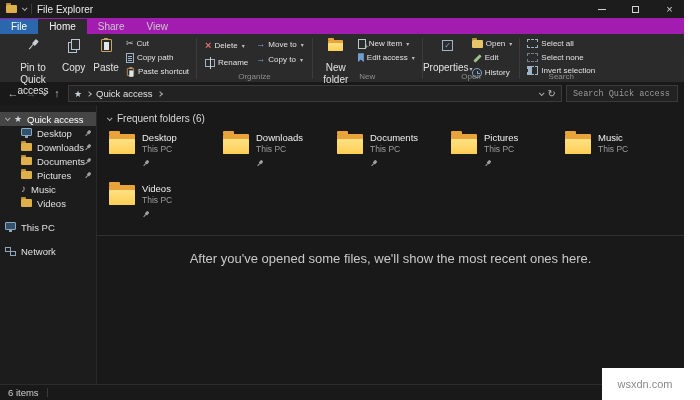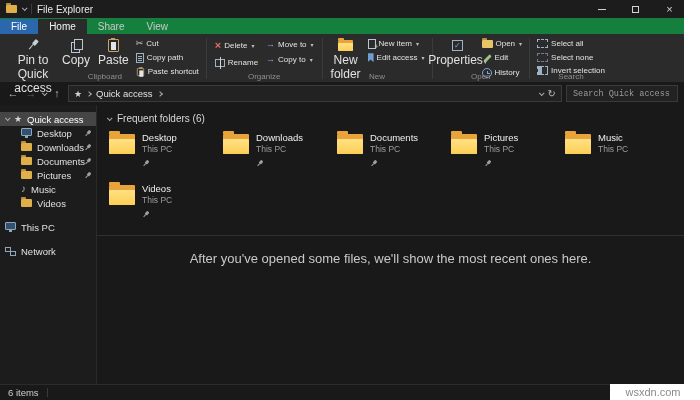--- a/index.html
+++ b/index.html
@@ -12,32 +12,32 @@
   
   .titlebar{height:18px;flex:0 0 18px;display:flex;align-items:center;gap:5px;background:#1c1c1c;padding-left:6px}
   .tb-sep{width:1px;height:10px;background:#3c3c3c}
   .tb-title{font-size:10px;color:#e8e8e8}
   .spacer{flex:1}
   .wc{width:29px;height:18px;display:flex;align-items:center;justify-content:center;border:none;background:transparent;color:#d2d2d2;font-size:11px;padding:0;cursor:default}
   .min-glyph{display:inline-block;width:8px;height:1px;background:#d2d2d2}
   .max-glyph{display:inline-block;width:7px;height:7px;border:1px solid #d2d2d2}
 
   
-  .tabs-row{height:16px;flex:0 0 16px;background:#15803d;display:flex;align-items:flex-end}
+  .tabs-row{height:16px;flex:0 0 16px;background:#a21caf;display:flex;align-items:flex-end}
   .tab{font-size:10px;padding:2px 11px;color:#c9c9c9;line-height:1.1}
   .tab-file{background:#2a67ad;color:#fff}
   .tab-active{background:#2b2b2b;color:#f2f2f2}
 
   
   .ribbon{height:48px;flex:0 0 48px;background:#2b2b2b;display:flex;align-items:stretch;padding:1px 2px 0 4px}
   .rgroup{position:relative;display:flex;flex-direction:column;padding:1px 5px 10px}
   .rgroup-content{display:flex;align-items:flex-start;gap:2px;flex:1}
   .rgroup-label{position:absolute;bottom:1px;left:0;right:0;text-align:center;font-size:8px;color:#8f8f8f}
   .rdiv{width:1px;background:#3c3c3c;margin:3px 0}
-  .rbtn-lg{display:flex;flex-direction:column;align-items:center;gap:2px;padding:2px 3px;font-size:12px;color:#e2e2e2;text-align:center;line-height:1.15;white-space:normal}
+  .rbtn-lg{display:flex;flex-direction:column;align-items:center;gap:10px;padding:2px 3px;font-size:10px;color:#e2e2e2;text-align:center;line-height:1.15;white-space:normal}
   .rbtn-lg .ilg{height:14px;display:flex;align-items:center}
   .rcol{display:flex;flex-direction:column;gap:2px;padding-top:2px}
   .rbtn-sm{display:flex;align-items:center;gap:3px;font-size:8px;color:#e2e2e2;padding:1px 2px;line-height:1.2;white-space:nowrap}
   .rbtn-med{display:flex;align-items:center;gap:3px;font-size:8px;color:#e2e2e2;padding:2px 3px;white-space:nowrap}
   .dd::before{content:"\25BE";font-size:6px;color:#bdbdbd;margin-left:1px}
 
   
   .g{line-height:1;display:inline-block}
   .g-cut::before{content:"\2702";font-size:9px;color:#c9c9c9}
   .g-arrow-blue::before{content:"\2192";font-size:9px;color:#76a9dd;font-weight:bold}
@@ -143,21 +143,21 @@
   .tile-name{font-size:9.5px;color:#f0f0f0}
   .tile-loc{font-size:8.5px;color:#9d9d9d;margin-top:1px}
   .tile .pin{margin-top:4px}
   .section-divider{height:1px;background:#303030;margin-top:2px}
   .empty-msg{margin-top:15px;text-align:center;font-size:13px;color:#c9c9c9}
 
   
   .statusbar{height:16px;flex:0 0 16px;display:flex;align-items:center;gap:8px;padding:0 8px;background:#191919;border-top:1px solid #2b2b2b;font-size:9.5px;color:#cfcfcf}
   .sb-div{width:1px;height:9px;background:#3a3a3a}
 
-  .watermark{position:absolute;right:4px;bottom:0;width:86px;height:16px;background:#ffffff;color:#8a8a8a;font-size:11px;display:flex;align-items:center;justify-content:center}
+  .watermark{position:absolute;right:12px;bottom:0;width:86px;height:32px;background:#ffffff;color:#8a8a8a;font-size:11px;display:flex;align-items:center;justify-content:center}
 </style>
 </head>
 <body>
 
 <div class="window">
 
   <div class="titlebar">
     <span class="folder-xs"></span>
     <span class="cv down"></span>
     <span class="tb-sep"></span>
@@ -209,21 +209,20 @@
           <div class="rbtn-sm">
             <span class="ic-doc"></span>
             <span>Copy path</span>
           </div>
           <div class="rbtn-sm">
             <span class="ic-paste s" style="width:9px;height:10px"></span>
             <span>Paste shortcut</span>
           </div>
         </div>
       </div>
-      <div class="rgroup-label">Clipboard</div>
     </div>
 
     <div class="rdiv"></div>
 
     <div class="rgroup">
       <div class="rgroup-content">
         <div class="rcol">
           <div class="rbtn-med">
             <span class="g g-del"></span>
             <span>Delete</span>

